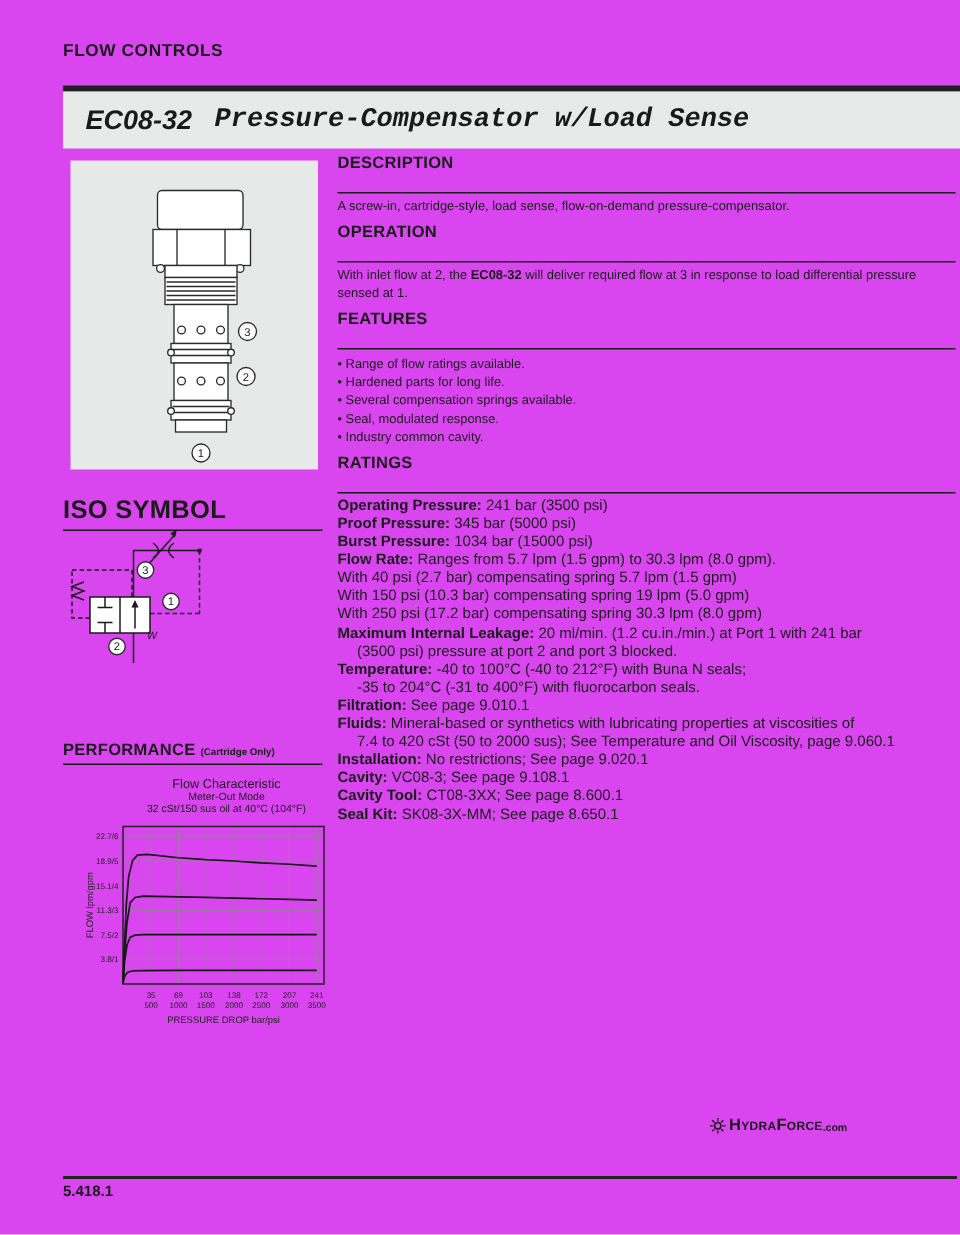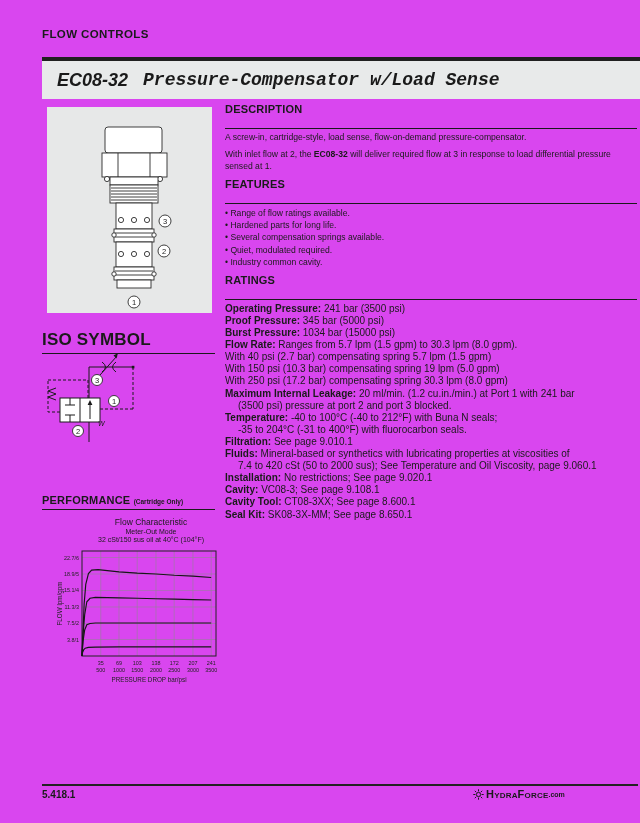--- a/index.html
+++ b/index.html
@@ -43,21 +43,21 @@
   .perf-svg{position:absolute;left:56px;top:546px;}
   .grid{stroke:#8a8a8a;stroke-width:.5;}
   .frame{fill:none;stroke:#222;stroke-width:1;}
   .curve{fill:none;stroke:#161616;stroke-width:1.15;}
   .tick{font-size:5.4px;fill:#222;font-family:"Liberation Sans",sans-serif;}
   .tx{text-anchor:middle;} .ty{text-anchor:end;}
   .axis-label{font-size:6.3px;fill:#222;text-anchor:middle;font-family:"Liberation Sans",sans-serif;}
 
   .footer-rule{position:absolute;left:42px;top:784px;width:596px;height:1.5px;background:#222;}
   .footer-page{position:absolute;left:42px;top:789px;font-size:10px;font-weight:bold;}
-  .footer-brand{position:absolute;left:473px;top:788px;display:flex;align-items:center;}
+  .footer-brand{position:absolute;left:473px;top:744px;display:flex;align-items:flex-end;}
   .brand-name{font-variant:small-caps;font-weight:bold;font-size:11px;letter-spacing:.2px;margin-left:2px;}
   .brand-tld{font-size:7px;font-weight:bold;}
 </style>
 </head>
 <body>
 
 <div id="page">
 
   <div class="header-label">FLOW CONTROLS</div>
   <div class="top-rule"></div>
@@ -215,28 +215,29 @@
       <text x="23" y="79.45867768595042" class="tick ty">7.5/2</text>
       <text x="23" y="95.51239669421487" class="tick ty">3.8/1</text>
       <text x="93" y="136" class="axis-label">PRESSURE DROP bar/psi</text>
       <text x="6" y="57.5" class="axis-label" transform="rotate(-90 6 57.5)">FLOW lpm/gpm</text>
     </svg>
 
   <div class="right-col">
     <div class="sec-heading">DESCRIPTION</div>
     <p class="body-text">A screw-in, cartridge-style, load sense, flow-on-demand pressure-compensator.</p>
 
+    <div class="sec-heading mt">OPERATION</div>
     <p class="body-text"><span>With inlet flow at 2, the </span><b>EC08-32</b><span> will deliver required flow at 3 in response to load differential pressure sensed at 1.</span></p>
 
     <div class="sec-heading mt">FEATURES</div>
     <div class="features-list" id="features-list">
         <div class="feature-line">• Range of flow ratings available.</div>
         <div class="feature-line">• Hardened parts for long life.</div>
         <div class="feature-line">• Several compensation springs available.</div>
-        <div class="feature-line">• Quiet, modulated required.</div>
+        <div class="feature-line">• Seal, modulated response.</div>
         <div class="feature-line">• Industry common cavity.</div>
       </div>
 
     <div class="sec-heading mt">RATINGS</div>
     <div class="ratings-list" id="ratings-list">
         <div class="rating-line"><b>Operating Pressure:</b> 241 bar (3500 psi)</div>
         <div class="rating-line"><b>Proof Pressure:</b> 345 bar (5000 psi)</div>
         <div class="rating-line"><b>Burst Pressure:</b> 1034 bar (15000 psi)</div>
         <div class="rating-line"><b>Flow Rate:</b> Ranges from 5.7 lpm (1.5 gpm) to 30.3 lpm (8.0 gpm).</div>
         <div class="rating-line">With 40 psi (2.7 bar) compensating spring 5.7 lpm (1.5 gpm)</div>

